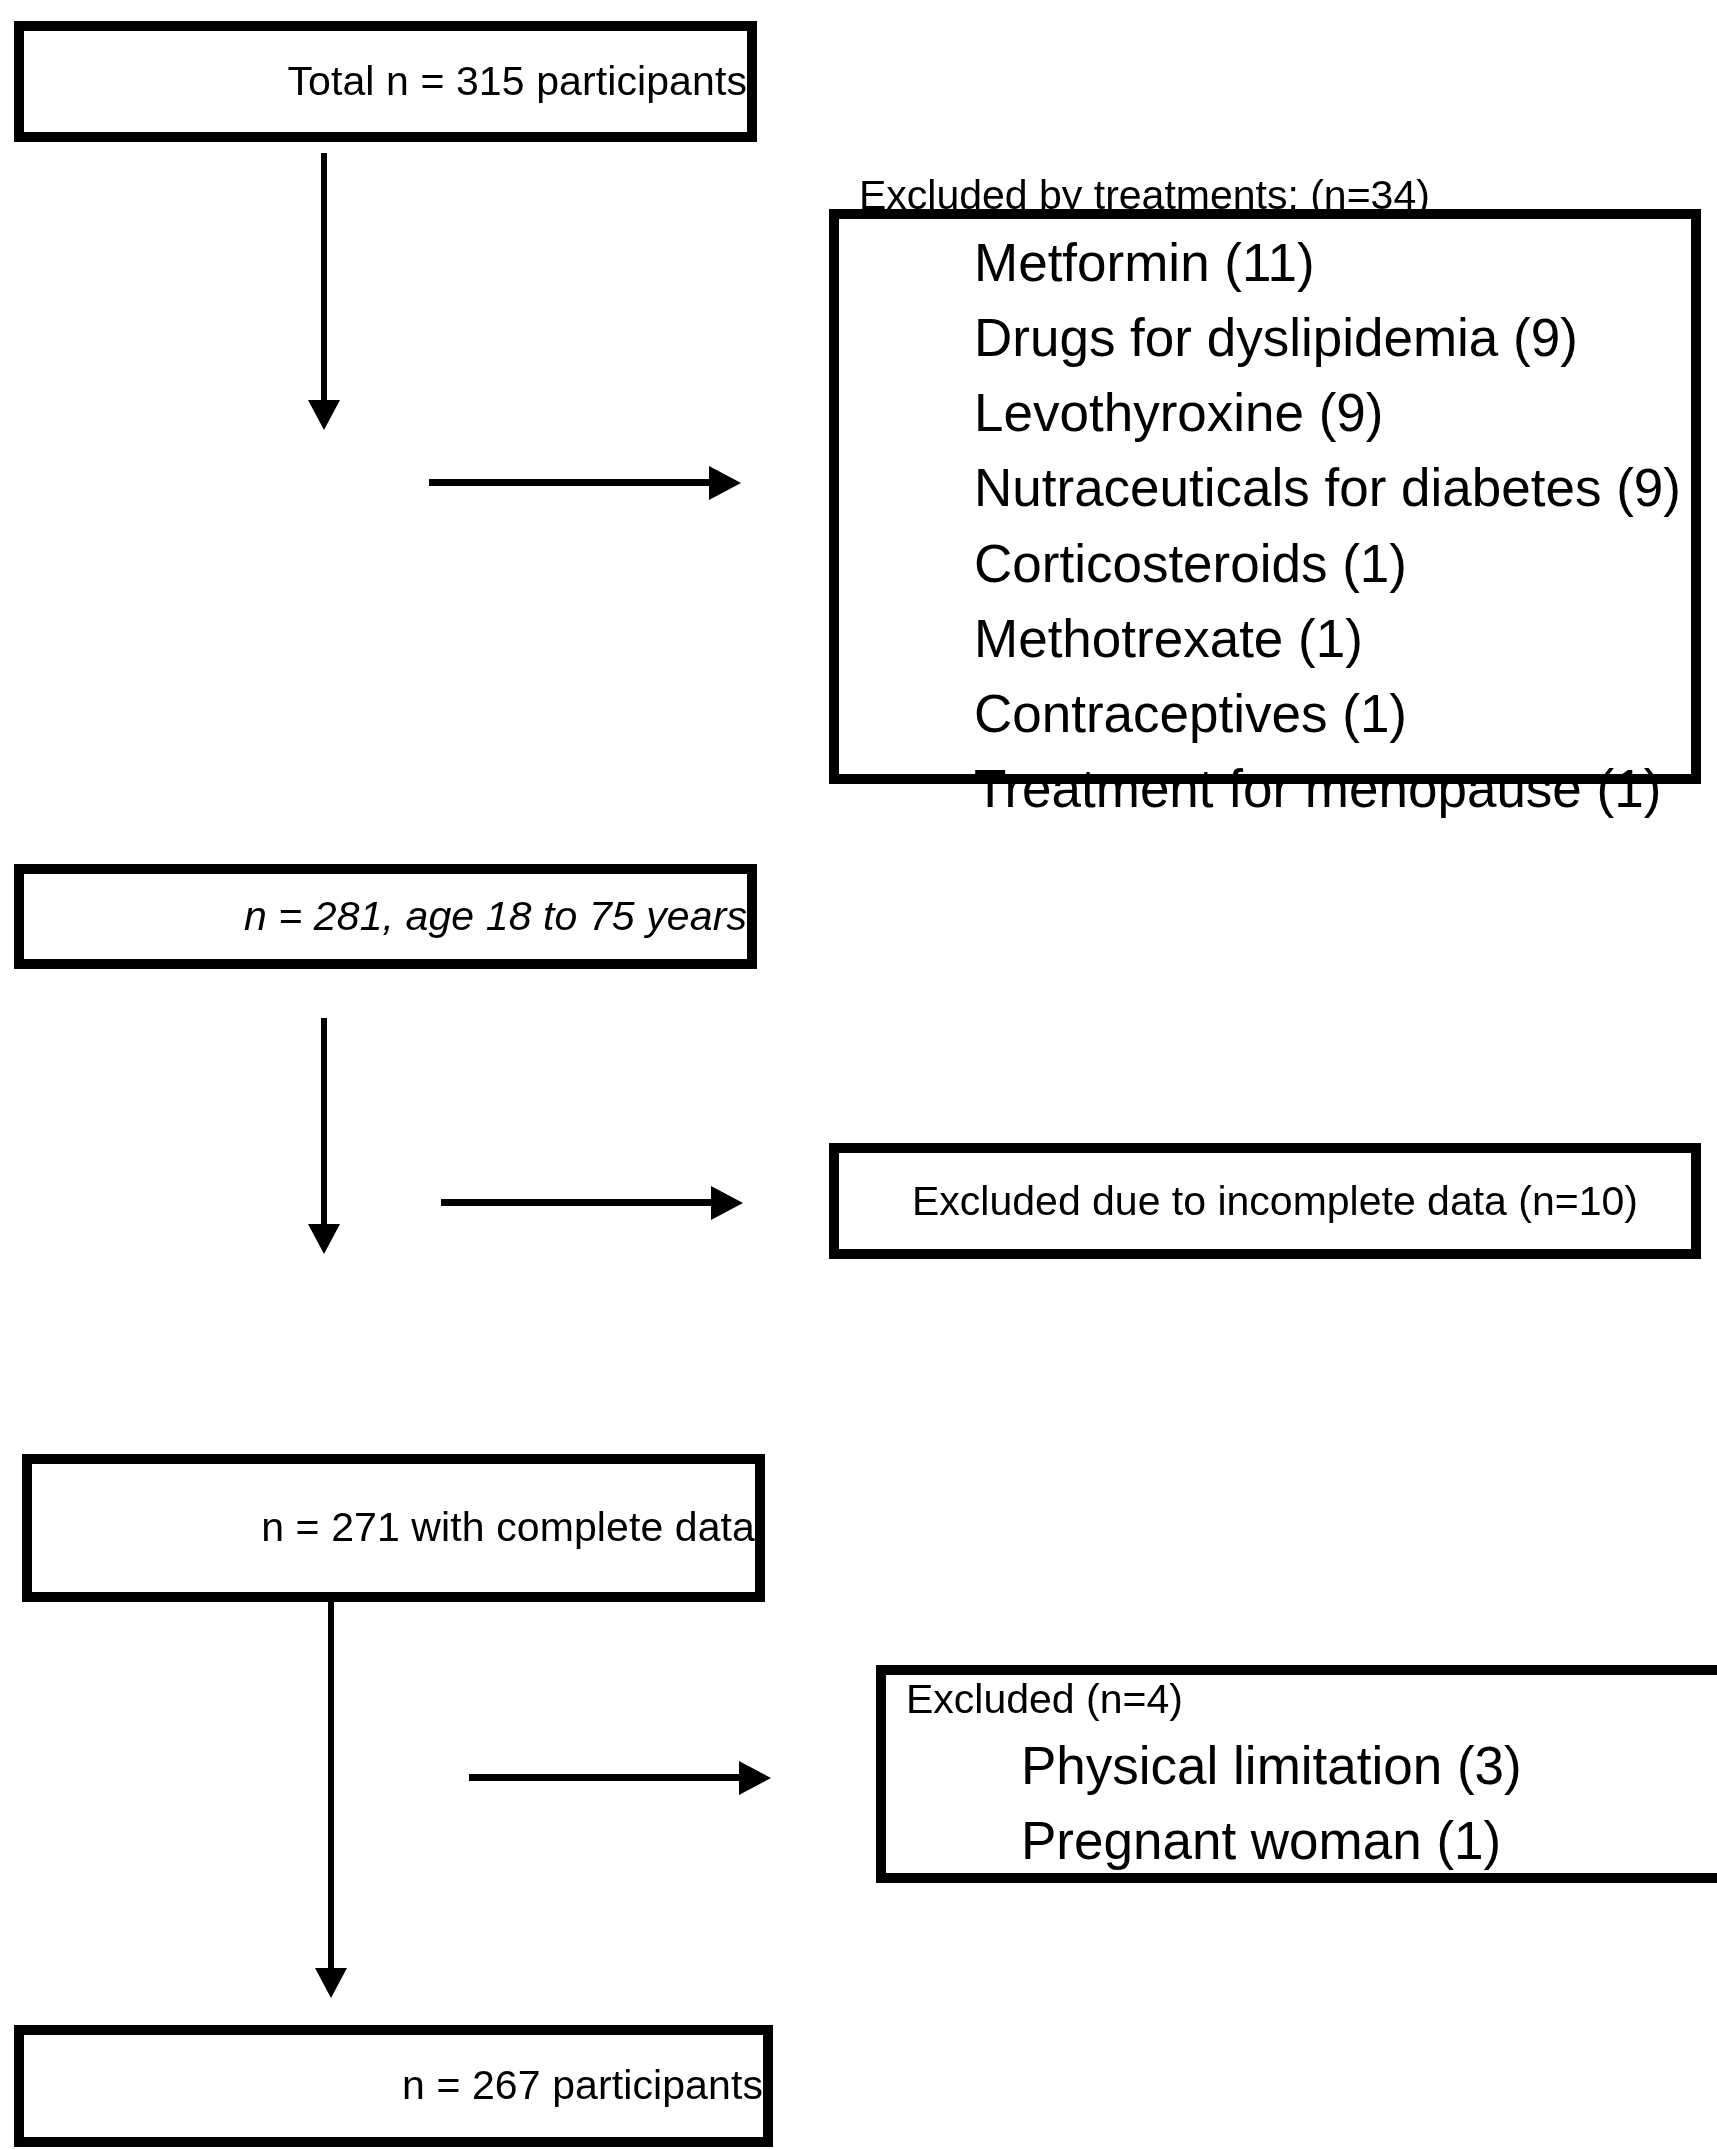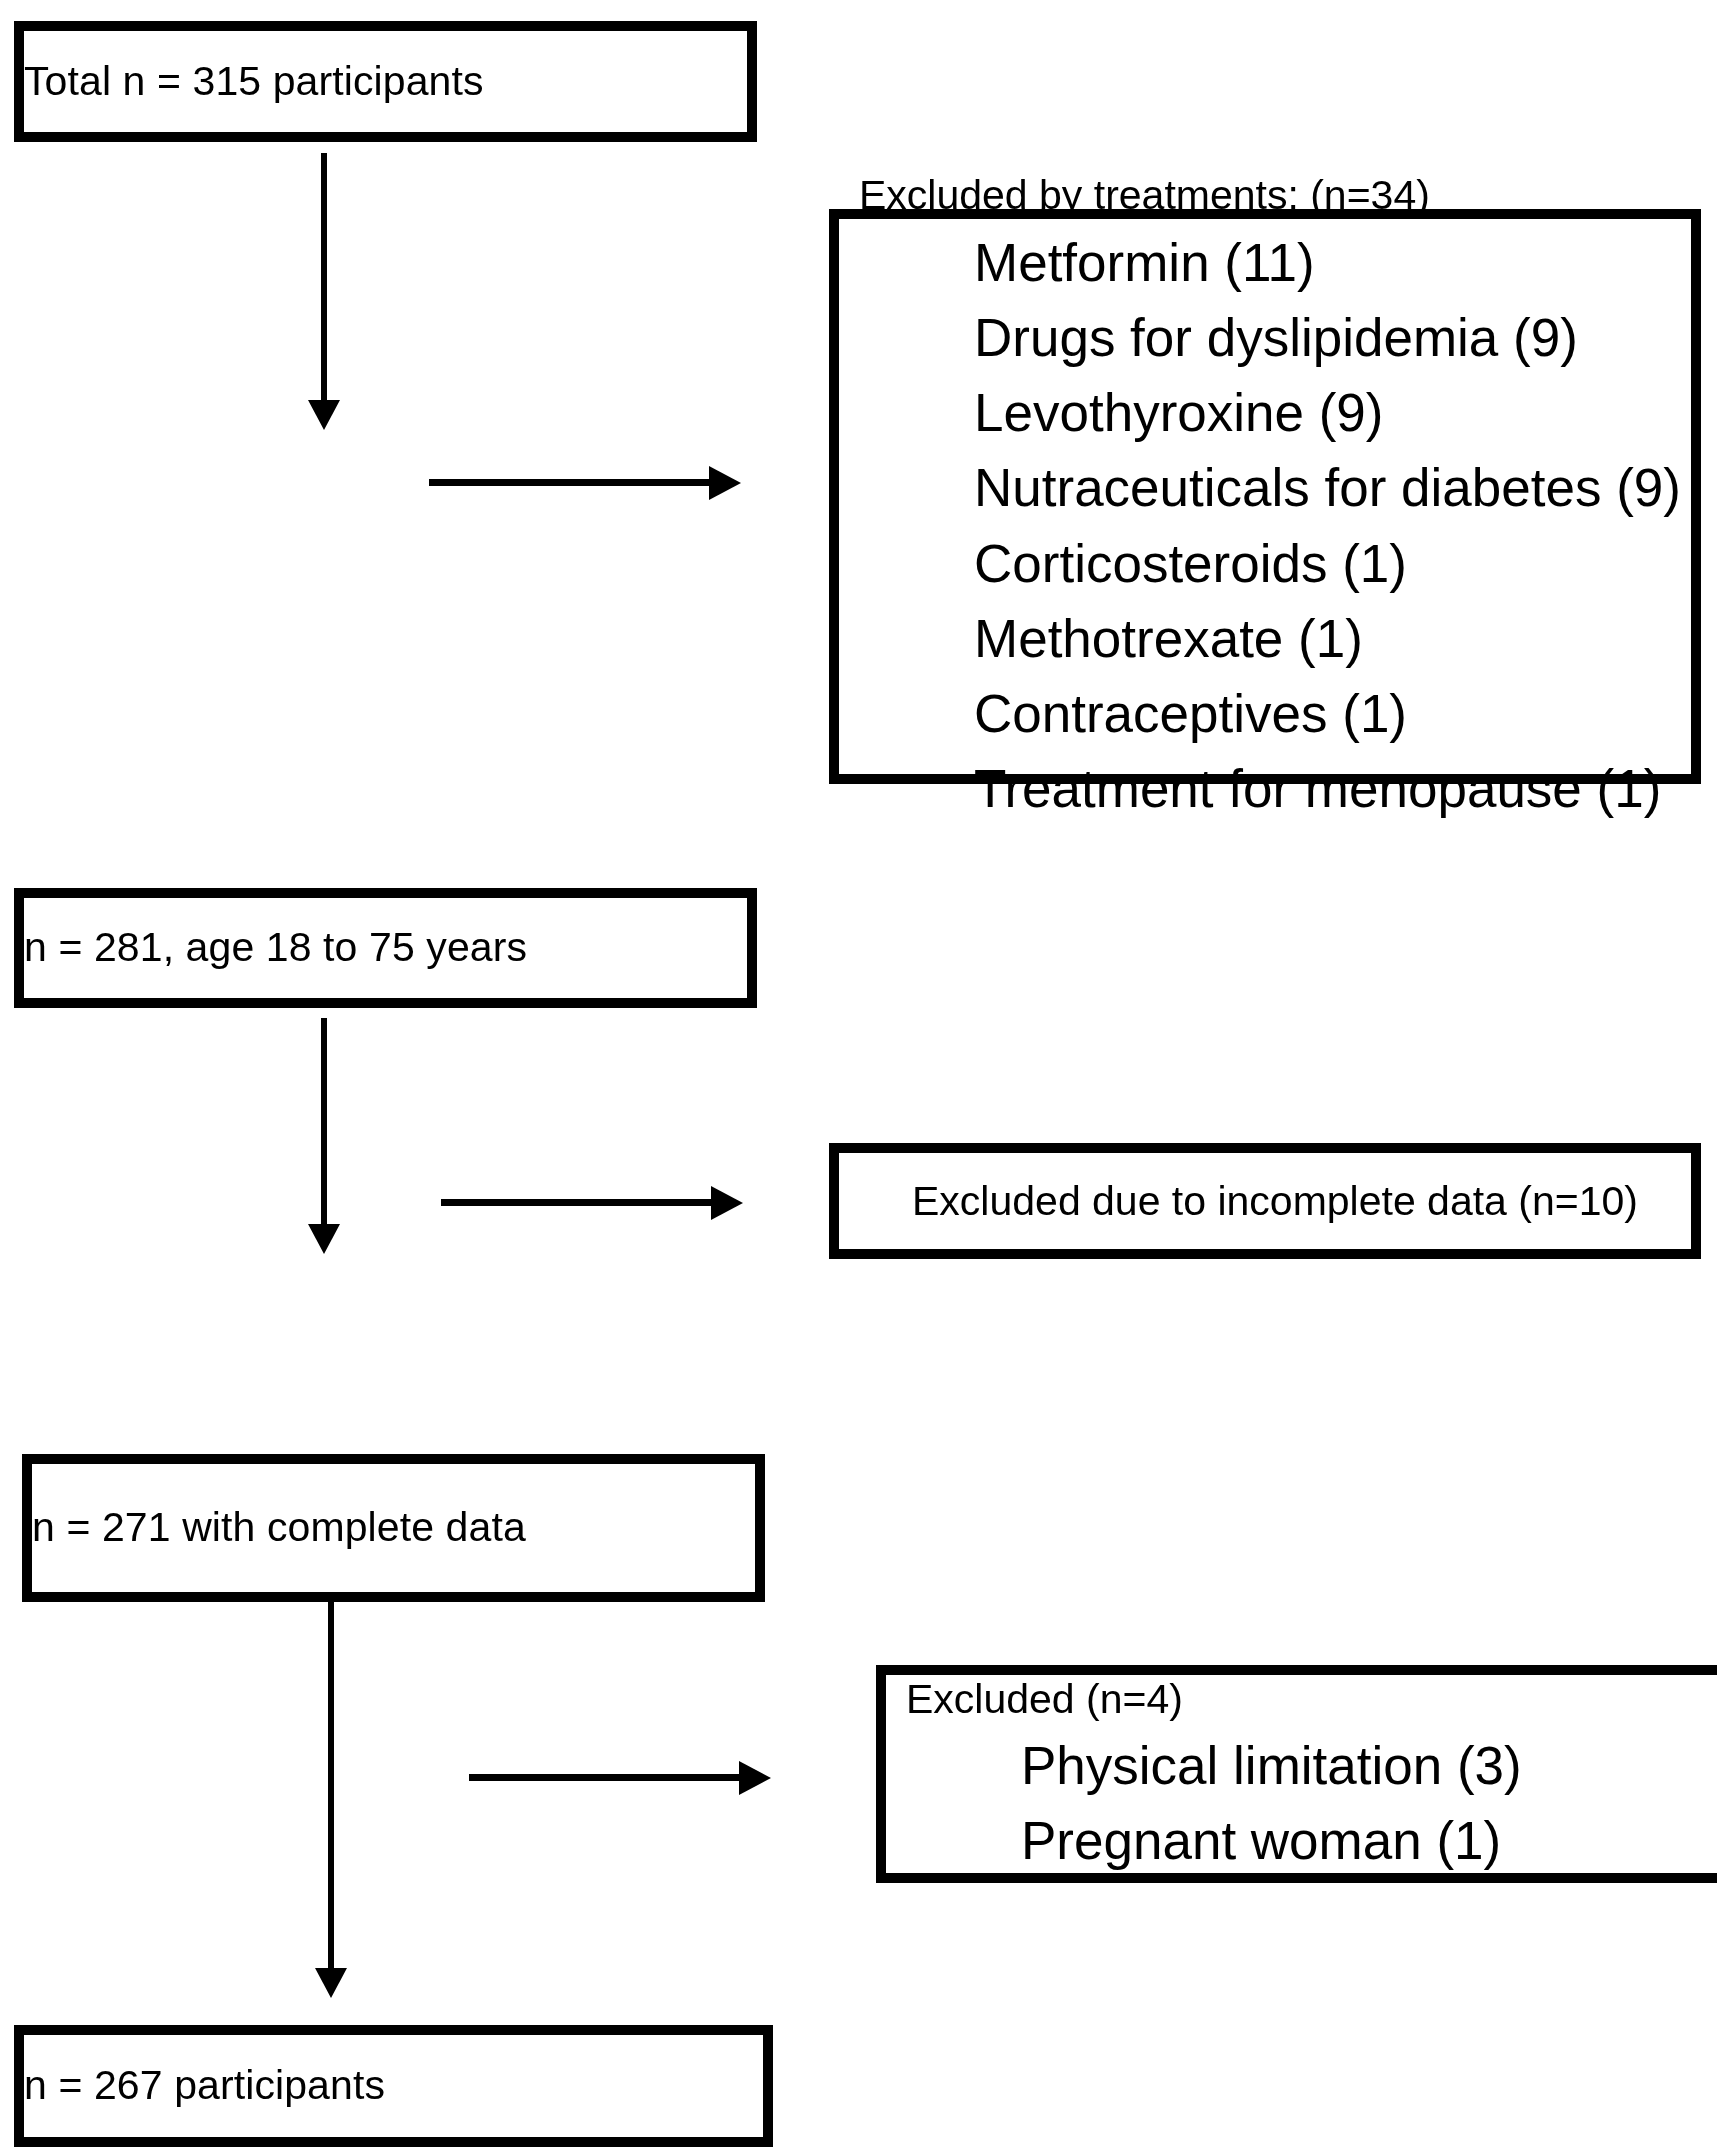--- a/index.html
+++ b/index.html
@@ -16,21 +16,21 @@
     overflow:hidden;
   }
   
   .box{
     position:absolute;
     box-sizing:border-box;
     background:#ffffff;
     border:10.6px solid #000000;
     display:flex;
     align-items:center;
-    justify-content:flex-start;
+    justify-content:flex-end;
   }
   .box .boxtext{
     font-size:41px;
     line-height:1.15;
     letter-spacing:0.1px;
     white-space:nowrap;
     text-align:center;
   }
   
   .sidebox{
@@ -57,21 +57,21 @@
   .sidebox.single{
     justify-content:center;
     text-align:center;
   }
   .sidebox.single .head{
     padding-left:20px;
   }
 
   
   #box-total      {left:14px;  top:21px;   width:743px; height:121px;}
-  #box-age        {left:14px;  top:888px; width:743px; height:120px;}
+  #box-age        {left:14px;  top:864px; width:743px; height:105px;font-style:italic;}
   #box-complete   {left:22px;  top:1454px; width:743px; height:148px;}
   #box-final      {left:14px;  top:2025px; width:759px; height:122px;}
 
   #box-excl-treat {left:829px; top:209px;  width:872px; height:575px; padding:19px 0;}
   #box-excl-data  {left:829px; top:1143px; width:872px; height:116px;}
   #box-excl-other {left:829px; top:1665px; width:872px; height:218px; padding:12px 0;margin-left:47px;}
 
   
   .varrow{position:absolute;}
   .varrow .shaft{

